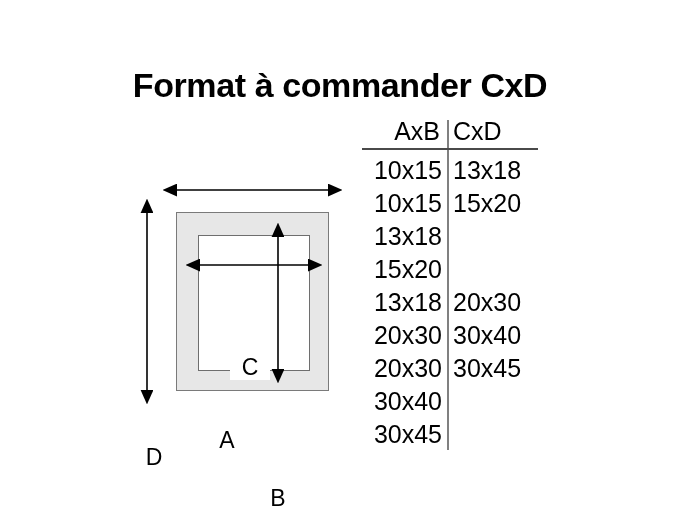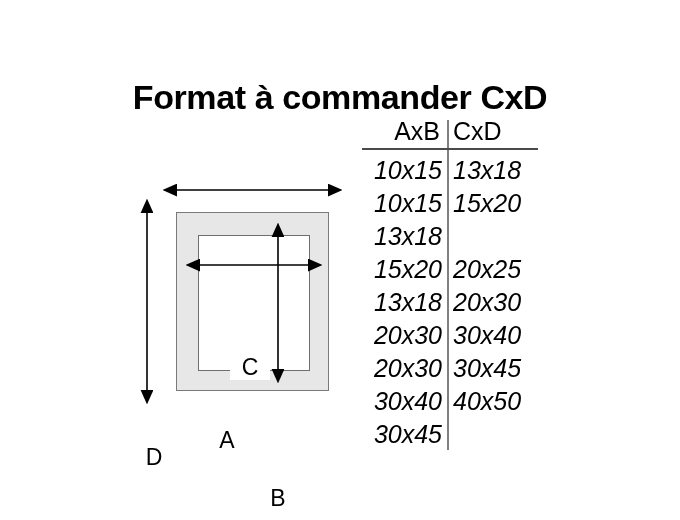--- a/index.html
+++ b/index.html
@@ -21,21 +21,21 @@
     position: absolute;
     left: 0; top: 0;
     width: 680px;
     height: 520px;
   }
 
   
   #title {
     position: absolute;
     left: 0;
-    top: 78px;
+    top: 66px;
     width: 680px;
     text-align: center;
     font-size: 34px;
     font-weight: bold;
     letter-spacing: -0.4px;
     line-height: 38px;
     white-space: nowrap;
   }
 
   
@@ -145,21 +145,20 @@
     width: 1.5px;
     height: 330px;
     background: #808080;
   }
 
   #table-body {
     position: absolute;
     left: 0;
     top: 38px;
     width: 200px;
-    font-style: italic;
   }
   .table-row {
     position: relative;
     height: 33px;
   }
   .cell {
     position: absolute;
     top: 0;
     font-size: 25px;
     line-height: 33px;
@@ -239,37 +238,35 @@
       </div>
       <div class="table-row">
         <div class="cell cell-ab">10x15</div>
         <div class="cell cell-cd">15x20</div>
       </div>
       <div class="table-row">
         <div class="cell cell-ab">13x18</div>
       </div>
       <div class="table-row">
         <div class="cell cell-ab">15x20</div>
-        <div class="cell cell-cd">20x25</div>
       </div>
       <div class="table-row">
         <div class="cell cell-ab">13x18</div>
         <div class="cell cell-cd">20x30</div>
       </div>
       <div class="table-row">
         <div class="cell cell-ab">20x30</div>
         <div class="cell cell-cd">30x40</div>
       </div>
       <div class="table-row">
         <div class="cell cell-ab">20x30</div>
         <div class="cell cell-cd">30x45</div>
       </div>
       <div class="table-row">
         <div class="cell cell-ab">30x40</div>
-        <div class="cell cell-cd">40x50</div>
       </div>
       <div class="table-row">
         <div class="cell cell-ab">30x45</div>
       </div>
     </div>
   </div>
 
 </div>
 
 </body></html>

